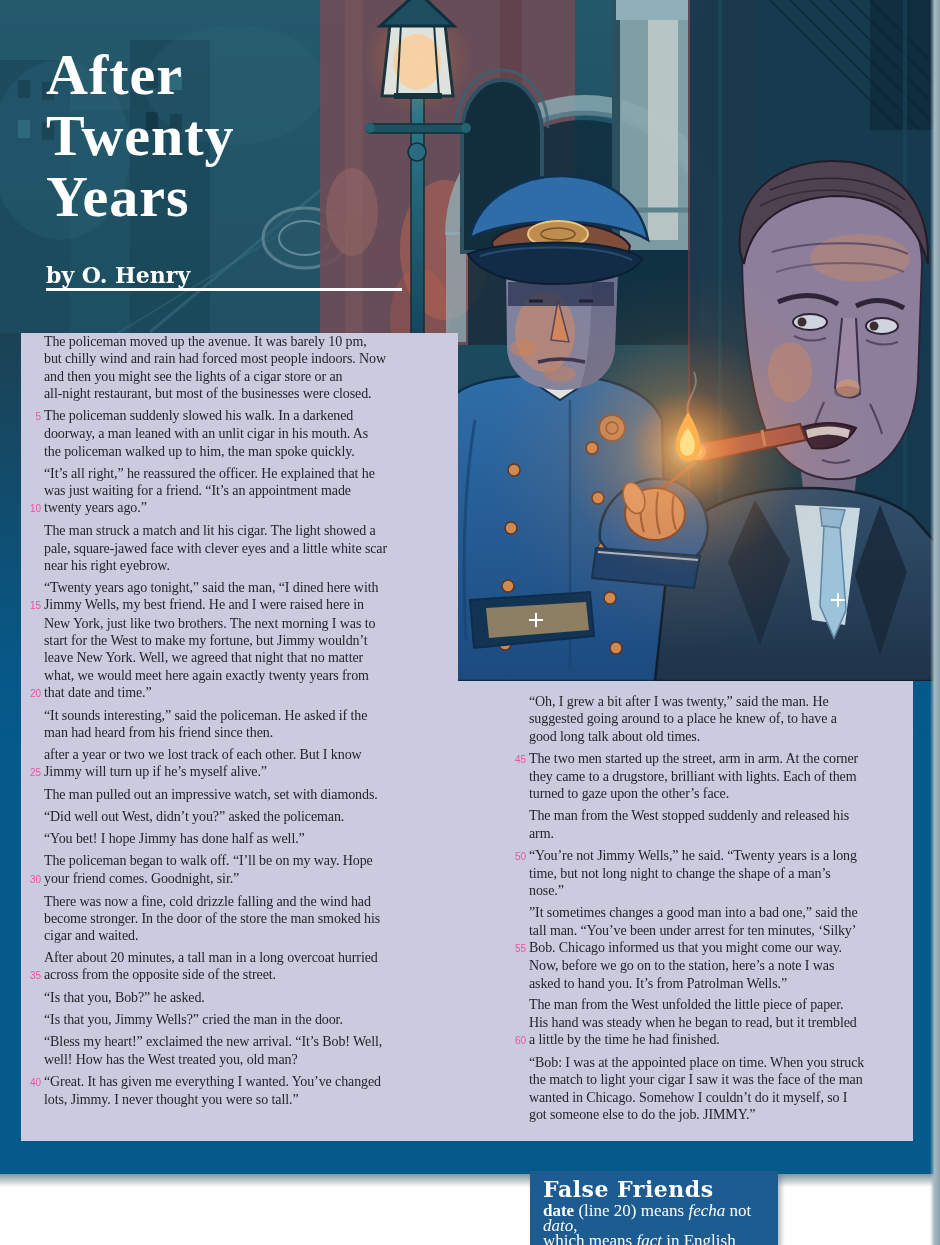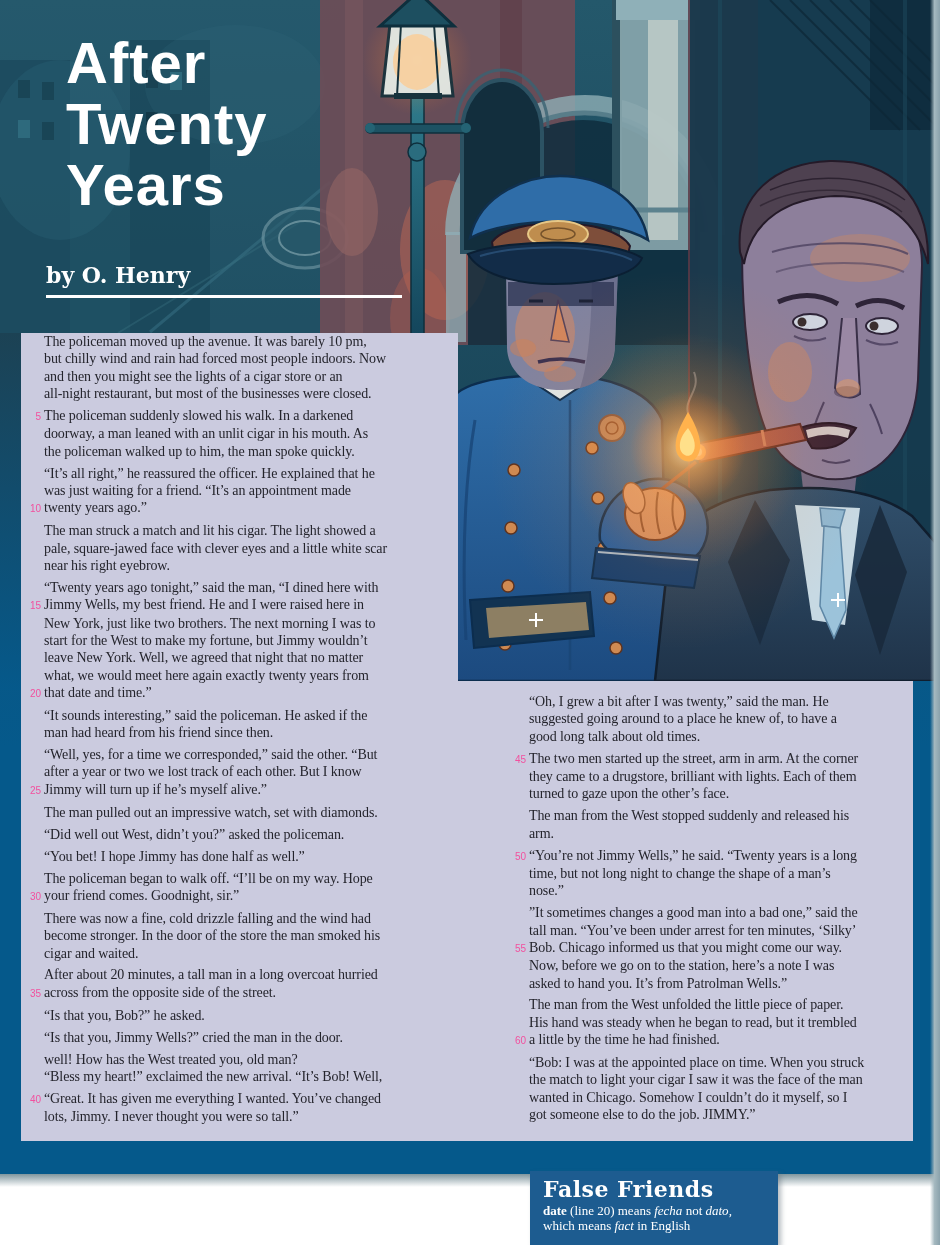--- a/index.html
+++ b/index.html
@@ -10,35 +10,35 @@
   }
   
   #panel{position:absolute;left:21px;top:314px;width:892px;height:827px;background:#cbcbdf;z-index:1;}
   .story-col{position:absolute;top:19px;left:0;width:436px;overflow:hidden;}
   #col2{left:485px;top:379px;width:407px;}
   .para{margin:0 0 4.6px 0;}
   .line{display:flex;align-items:baseline;white-space:nowrap;line-height:17.35px;}
   .lnum{flex:0 0 20px;text-align:right;font-family:"Liberation Sans",sans-serif;font-size:10px;color:#f2509e;padding-right:3px;}
   .ltext{font-size:14px;color:#24242c;letter-spacing:-0.1px;}
   
-  #title{position:absolute;left:46px;top:32px;z-index:3;color:#ffffff;
-    font-family:Liberation Sans, sans-serif;font-weight:bold;font-size:58px;line-height:61px;letter-spacing:1px;margin-left:20px;}
+  #title{position:absolute;left:46px;top:44px;z-index:3;color:#ffffff;
+    font-family:Liberation Serif, serif;font-weight:bold;font-size:58px;line-height:61px;letter-spacing:1px;}
   #byline{position:absolute;left:46px;top:262px;z-index:3;color:#ffffff;width:356px;
-    font-family:"DejaVu Serif",serif;font-weight:bold;font-size:22px;padding-bottom:7px;border-bottom:3px solid #ffffff;}
+    font-family:"DejaVu Serif",serif;font-weight:bold;font-size:22px;border-bottom:3px solid #ffffff;}
   
   #illo{position:absolute;left:0;top:0;width:940px;height:690px;z-index:2;}
   
   #band{position:absolute;left:0;top:1157px;width:940px;height:17px;background:#05598b;z-index:2;}
   #footer-white{position:absolute;left:0;top:1174px;width:940px;height:71px;background:#ffffff;z-index:1;}
   #band-fade{position:absolute;left:0;top:1174px;width:940px;height:13px;z-index:2;
     background:linear-gradient(180deg,rgba(85,115,125,0.75),rgba(255,255,255,0));}
   #ff-box{position:absolute;left:530px;top:1171px;width:248px;height:74px;background:#1d5c90;z-index:3;
     color:#ffffff;padding:0;box-shadow:3px 3px 5px rgba(90,105,115,0.45);}
   #ff-title{font-family:"DejaVu Serif",serif;font-weight:bold;font-size:22px;line-height:24px;margin:6px 0 2px 13px;letter-spacing:0.5px;}
-  .ff-line{font-size:13px;line-height:15px;margin-left:13px;font-family:"Liberation Serif",serif;}
+  .ff-line{font-size:17px;line-height:15px;margin-left:13px;font-family:"Liberation Serif",serif;}
   
   #edge{position:absolute;right:0;top:0;width:10px;height:1245px;z-index:6;
     background:linear-gradient(90deg,rgba(150,170,178,0),#a4b8bf 45%,#8aa2ac);}
 </style>
 </head>
 <body>
 
 <div id="page">
 
   <div id="panel">
@@ -139,24 +139,20 @@
             <span class="ltext">“It sounds interesting,” said the policeman. He asked if the</span>
           </div>
           <div class="line">
             <span class="lnum"></span>
             <span class="ltext">man had heard from his friend since then.</span>
           </div>
         </div>
         <div class="para">
           <div class="line">
             <span class="lnum"></span>
-            <span class="ltext">“Well, yes, for a time we corresponded,” said the other. “But</span>
-          </div>
-          <div class="line">
-            <span class="lnum"></span>
             <span class="ltext">after a year or two we lost track of each other. But I know</span>
           </div>
           <div class="line">
             <span class="lnum">25</span>
             <span class="ltext">Jimmy will turn up if he’s myself alive.”</span>
           </div>
         </div>
         <div class="para">
           <div class="line">
             <span class="lnum"></span>
@@ -217,25 +213,25 @@
         </div>
         <div class="para">
           <div class="line">
             <span class="lnum"></span>
             <span class="ltext">“Is that you, Jimmy Wells?” cried the man in the door.</span>
           </div>
         </div>
         <div class="para">
           <div class="line">
             <span class="lnum"></span>
+            <span class="ltext">“Bless my heart!” exclaimed the new arrival. “It’s Bob! Well,</span>
+          </div>
+          <div class="line">
+            <span class="lnum"></span>
             <span class="ltext">well! How has the West treated you, old man?</span>
-          </div>
-          <div class="line">
-            <span class="lnum"></span>
-            <span class="ltext">“Bless my heart!” exclaimed the new arrival. “It’s Bob! Well,</span>
           </div>
         </div>
         <div class="para">
           <div class="line">
             <span class="lnum">40</span>
             <span class="ltext">“Great. It has given me everything I wanted. You’ve changed</span>
           </div>
           <div class="line">
             <span class="lnum"></span>
             <span class="ltext">lots, Jimmy. I never thought you were so tall.”</span>

